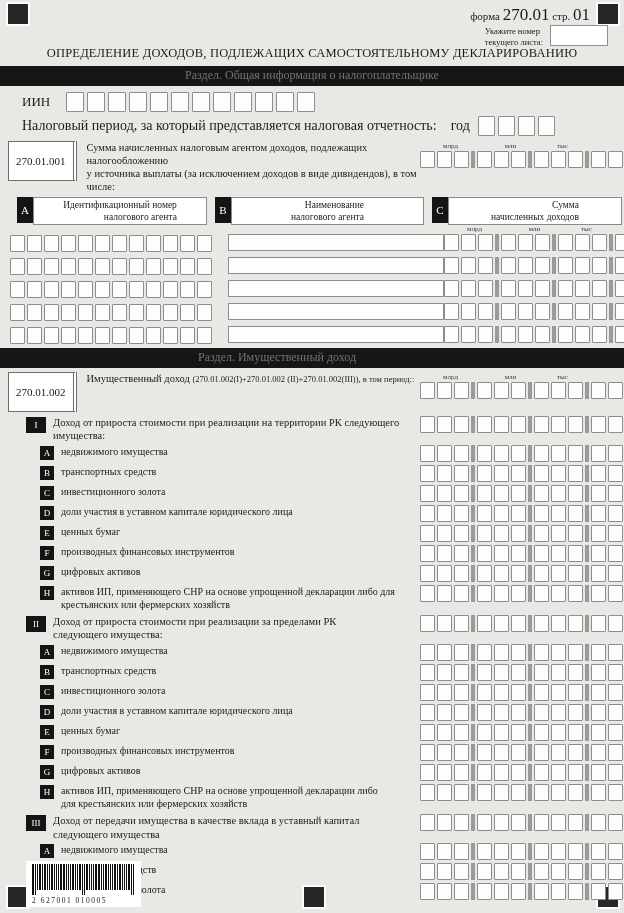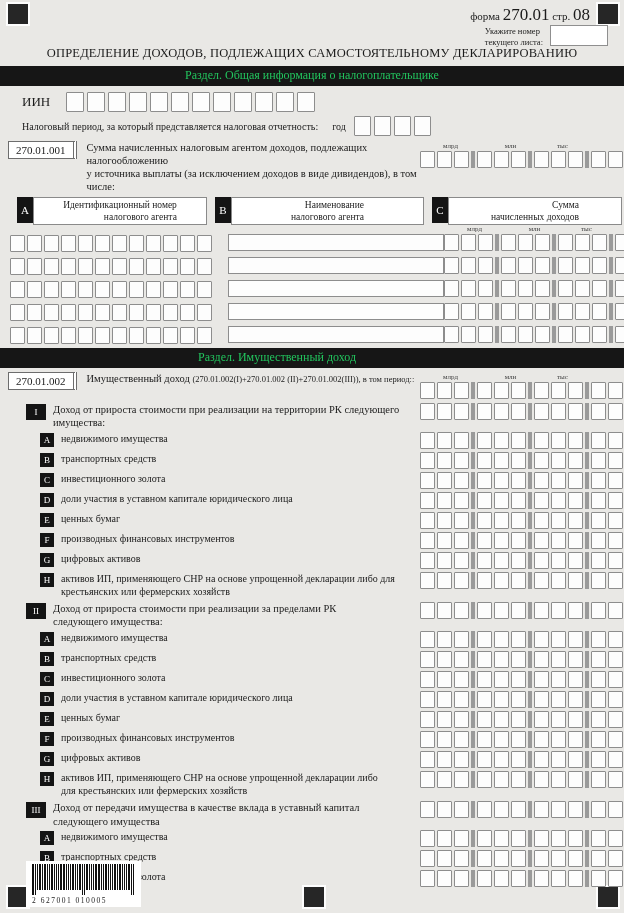--- a/index.html
+++ b/index.html
@@ -11,39 +11,39 @@
 
   .form-ref{position:absolute;top:5px;right:34px;font-size:11px;white-space:nowrap}
   .form-ref .big{font-size:17px}
   .sheet-note{position:absolute;top:25px;right:16px;display:flex;align-items:flex-start;gap:7px}
   .note-text{font-size:8.5px;line-height:1.25;white-space:pre-line;padding-top:1px}
   .sheet-input{display:inline-block;width:56px;height:19px;background:#fff;border:1px solid #8f8f8f}
 
   .title{margin:46px 12px 0;text-align:center;font-size:12.5px;letter-spacing:.2px}
   .subtitle{text-align:center;font-size:10px;margin-top:1px}
 
-  .banner{margin-top:5px;background:#161616;color:#22c55e;font-size:12px;text-align:center;padding:2px 0 3px}
+  .banner{margin-top:5px;background:#161616;color:#737373;font-size:12px;text-align:center;padding:2px 0 3px}
   .banner.shift{padding-right:70px}
   .banner.b3{margin-top:3px}
 
   .row{display:flex;align-items:center}
   .iin-row{margin:6px 0 0 22px}
   .iin-label{font-size:13px;margin-right:16px}
-  .period-row{margin:4px 0 0 22px;font-size:10px}
+  .period-row{margin:4px 0 0 22px;font-size:14px}
   .year-label{margin-left:14px;margin-right:8px}
 
   .cell{display:inline-block;width:13px;height:15px;background:#fdfdfd;border:1px solid #8d8d8d;
         border-radius:1px;margin-right:2px;vertical-align:middle;flex:0 0 auto}
   #iin-boxes .cell{width:16px;height:18px;margin-right:3px}
   #year-boxes .cell{width:15px;height:18px;margin-right:3px}
 
   .crow{display:flex;align-items:flex-start;margin:5px 6px 0 8px}
   .crow.c2{margin-top:4px}
   .codebox{background:#fff;border:1px solid #6d6d6d;border-right:4px double #6d6d6d;
-           font-size:11px;padding:2px 7px;margin-right:10px;white-space:nowrap;flex:0 0 auto}
+           font-size:11px;padding:13px 7px;margin-right:10px;white-space:nowrap;flex:0 0 auto}
   .desc{font-size:10.5px;line-height:1.24;width:352px}
   .pre{white-space:pre-line}
   .formula{font-size:8.5px}
 
   .amt{position:relative;margin-left:auto;width:198px;flex:0 0 auto}
   .crow .amt{margin-top:10px}
   .amt-labels{position:absolute;top:-9px;left:0;width:100%;height:8px}
   .amt-labels .sc{position:absolute;font-size:7px;color:#3d3d3d;width:45px;text-align:center}
   .amt-labels .sc:nth-child(1){left:8px}
   .amt-labels .sc:nth-child(2){left:68px}
@@ -87,21 +87,21 @@
   <div class="marker m-tl"></div>
   <div class="marker m-tr"></div>
   <div class="marker m-bl"></div>
   <div class="marker m-bc"></div>
   <div class="marker m-br"></div>
 
   <div class="form-ref">
     <span>форма</span>
     <span class="big">270.01</span>
     <span>стр.</span>
-    <span class="big">08</span>
+    <span class="big">01</span>
   </div>
 
   <div class="sheet-note">
     <div class="note-text">Укажите номер
 текущего листа:</div>
     <span class="sheet-input"></span>
   </div>
 
   <div class="title">ОПРЕДЕЛЕНИЕ ДОХОДОВ, ПОДЛЕЖАЩИХ САМОСТОЯТЕЛЬНОМУ ДЕКЛАРИРОВАНИЮ</div>
 

